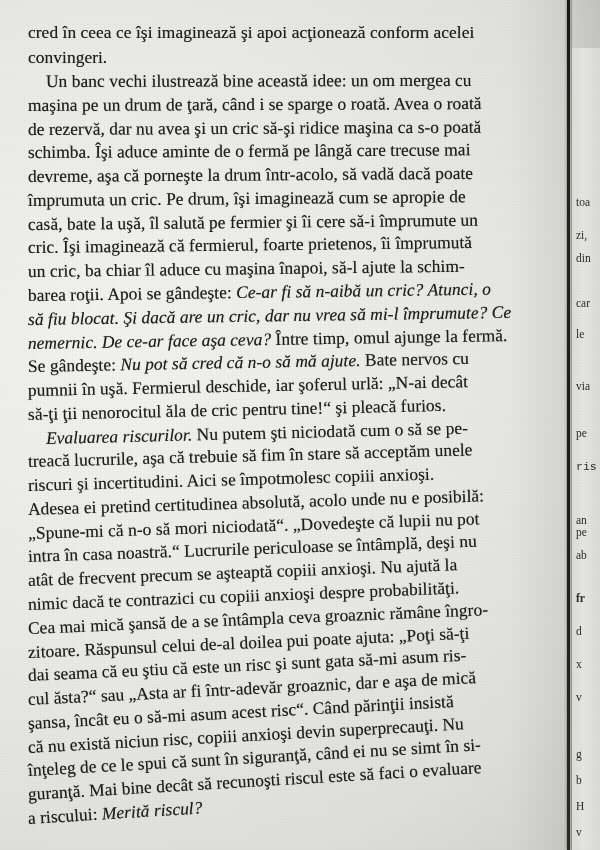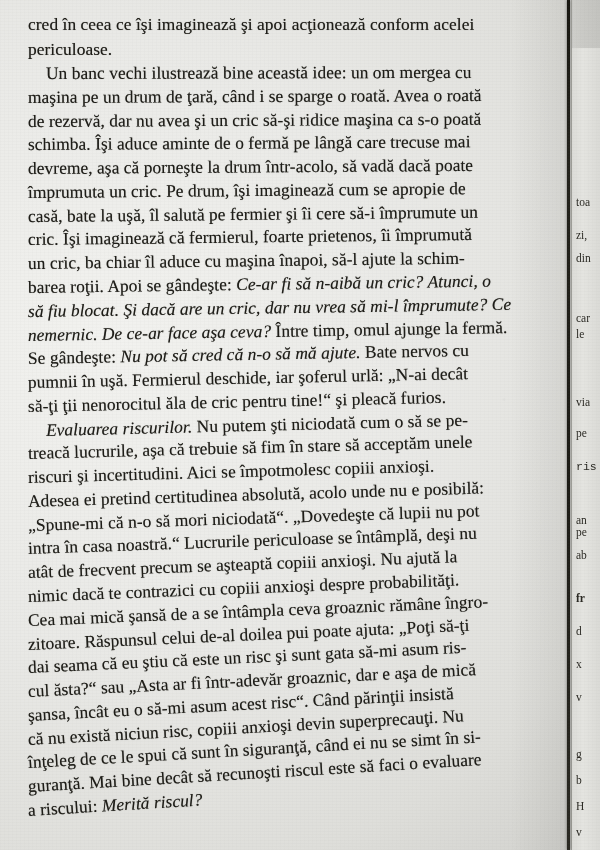--- a/index.html
+++ b/index.html
@@ -48,40 +48,40 @@
     background:linear-gradient(90deg,#dcdcd8 0%,#e4e4e0 40%,#dadad6 100%);
     margin-top:48px;
   }
   .facing-frag{
     position:absolute;left:4px;
     font-size:11.5px;color:#2b2a24;white-space:nowrap;
     font-family:"Liberation Serif","DejaVu Serif",serif;
   }
 
   
-  #textblock{position:absolute;top:0;left:0;width:600px;height:747px;}
+  #textblock{position:absolute;top:8px;left:0;width:600px;height:747px;}
   .ln{
     position:absolute;
     white-space:nowrap;
     color:#1d1c17;
     font-size:17.4px;
     letter-spacing:.05px;
     transform-origin:0% 50%;
     text-shadow:0 0 .7px rgba(30,29,24,.55);
   }
   .ln i{font-style:italic;}
 </style>
 </head>
 <body>
 
 <div id="page">
 
   <div id="textblock">
       <div class="ln" style="left: 28px; top: 14px; font-size: 17.4px; transform: rotate(0deg);"><span>cred în ceea ce îşi imaginează şi apoi acţionează conform acelei</span></div>
-      <div class="ln" style="left: 28px; top: 38.5161px; font-size: 17.4px; transform: rotate(0deg);"><span>periculoase.</span></div>
+      <div class="ln" style="left: 28px; top: 38.5161px; font-size: 17.4px; transform: rotate(0deg);"><span>convingeri.</span></div>
       <div class="ln" style="left: 46px; top: 63.0321px; font-size: 17.4px; transform: rotate(-0.15deg);"><span>Un banc vechi ilustrează bine această idee: un om mergea cu</span></div>
       <div class="ln" style="left: 28px; top: 86.8053px; font-size: 17.4px; transform: rotate(-0.25deg);"><span>maşina pe un drum de ţară, când i se sparge o roată. Avea o roată</span></div>
       <div class="ln" style="left: 28px; top: 110.578px; font-size: 17.4px; transform: rotate(-0.3deg);"><span>de rezervă, dar nu avea şi un cric să-şi ridice maşina ca s-o poată</span></div>
       <div class="ln" style="left: 28px; top: 134.352px; font-size: 17.4px; transform: rotate(-0.35deg);"><span>schimba. Îşi aduce aminte de o fermă pe lângă care trecuse mai</span></div>
       <div class="ln" style="left: 28px; top: 158.125px; font-size: 17.4px; transform: rotate(-0.4deg);"><span>devreme, aşa că porneşte la drum într-acolo, să vadă dacă poate</span></div>
       <div class="ln" style="left: 28px; top: 181.898px; font-size: 17.4px; transform: rotate(-0.5deg);"><span>împrumuta un cric. Pe drum, îşi imaginează cum se apropie de</span></div>
       <div class="ln" style="left: 28px; top: 205.671px; font-size: 17.4px; transform: rotate(-0.55deg);"><span>casă, bate la uşă, îl salută pe fermier şi îi cere să-i împrumute un</span></div>
       <div class="ln" style="left: 28px; top: 229.444px; font-size: 17.4px; transform: rotate(-0.65deg);"><span>cric. Îşi imaginează că fermierul, foarte prietenos, îi împrumută</span></div>
       <div class="ln" style="left: 28px; top: 253.217px; font-size: 17.4px; transform: rotate(-0.7deg);"><span>un cric, ba chiar îl aduce cu maşina înapoi, să-l ajute la schim-</span></div>
       <div class="ln" style="left: 28px; top: 276.991px; font-size: 17.4px; transform: rotate(-0.8deg);"><span>barea roţii. Apoi se gândeşte: </span><i>Ce-ar fi să n-aibă un cric? Atunci, o</i></div>
@@ -109,23 +109,23 @@
       <div class="ln" style="left: 28px; top: 800px; font-size: 17.4px; transform: rotate(-3.5deg);"><span>a riscului: </span><i>Merită riscul?</i></div>
     </div>
 
   <div id="gutter-shade"></div>
   <div id="gutter-line"></div>
   <div id="gutter-line2"></div>
   <div id="facing">
       <div class="facing-frag" style="top: 148px;">toa</div>
       <div class="facing-frag" style="top: 181px;">zi,</div>
       <div class="facing-frag" style="top: 204px;">din</div>
-      <div class="facing-frag" style="top: 264px;">car</div>
+      <div class="facing-frag" style="top: 249px;">car</div>
       <div class="facing-frag" style="top: 280px;">le</div>
-      <div class="facing-frag" style="top: 348px; text-align: right;">via</div>
+      <div class="facing-frag" style="top: 332px; text-align: right;">via</div>
       <div class="facing-frag" style="top: 379px;">pe</div>
       <div class="facing-frag" style="top: 412px; font-family: Liberation Mono, monospace;">ris</div>
       <div class="facing-frag" style="top: 466px;">an</div>
       <div class="facing-frag" style="top: 478px;">pe</div>
       <div class="facing-frag" style="top: 501px;">ab</div>
       <div class="facing-frag" style="top: 544px; font-weight: bold;">fr</div>
       <div class="facing-frag" style="top: 577px;">d</div>
       <div class="facing-frag" style="top: 610px;">x</div>
       <div class="facing-frag" style="top: 643px;">v</div>
       <div class="facing-frag" style="top: 700px;">g</div>

